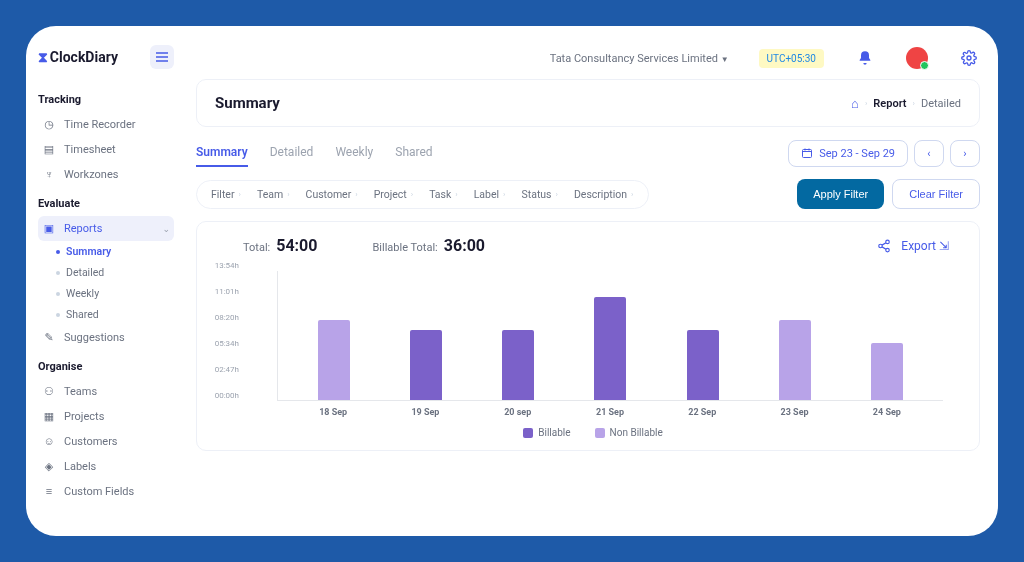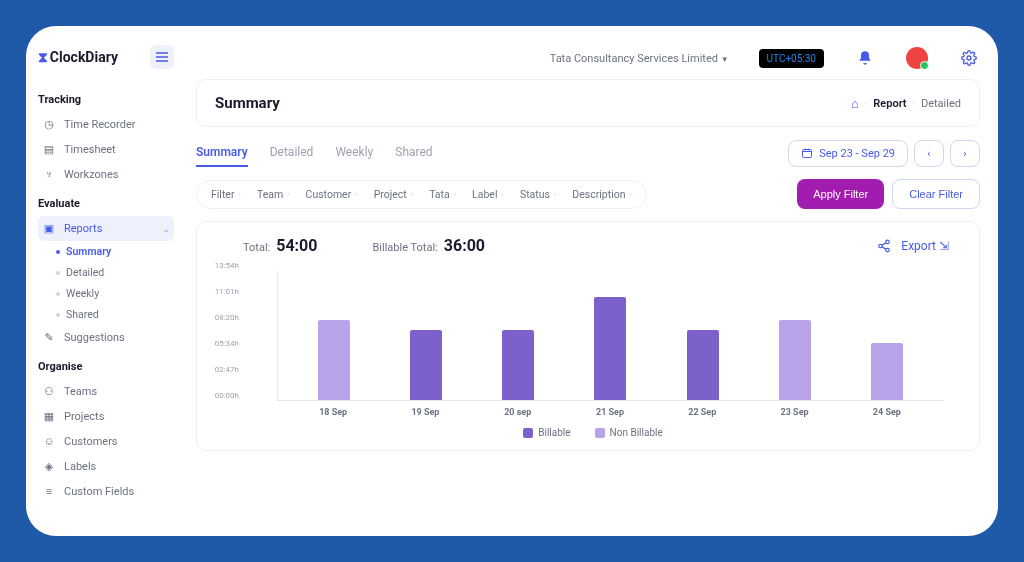--- a/index.html
+++ b/index.html
@@ -21,21 +21,21 @@
 .sub-nav { padding-left: 18px; }
 .sub-item { display: flex; align-items: center; gap: 6px; padding: 4px 0; font-size: 10.5px; color: #6b7280; cursor: pointer; }
 .sub-item.active { color: #475be8; font-weight: 600; }
 .sub-item .dot { width: 4px; height: 4px; background: #cbd5e1; border-radius: 50%; }
 .sub-item.active .dot { background: #475be8; }
 
 .main { flex: 1; padding: 0 18px 0 10px; overflow: hidden; }
 
 .topbar { display: flex; align-items: center; justify-content: flex-end; gap: 30px; padding: 6px 0 10px 0; }
 .company { font-size: 11px; color: #6b7280; cursor: pointer; }
-.tz { font-size: 10px; color: #1e88e5; background: #000000; padding: 4px 8px; border-radius: 4px; }
+.tz { font-size: 10px; color: #1e88e5; background: #fef9c3; padding: 4px 8px; border-radius: 4px; }
 .topbar .iconbtn { width: 22px; height: 22px; display: flex; align-items: center; justify-content: center; color: #475be8; cursor: pointer; position: relative; }
 .avatar { width: 22px; height: 22px; border-radius: 50%; background: #ef4444; position: relative; }
 .avatar::after { content: ''; position: absolute; bottom: -1px; right: -1px; width: 7px; height: 7px; background: #22c55e; border: 1.5px solid #fff; border-radius: 50%; }
 
 .card { background: #fff; border: 1px solid #edf0f7; border-radius: 10px; padding: 14px 18px; margin-bottom: 12px; }
 
 .page-header { display: flex; align-items: center; justify-content: space-between; }
 .page-title { font-weight: 700; font-size: 15px; color: #1a1a2e; }
 .breadcrumb { display: flex; align-items: center; gap: 6px; font-size: 11px; color: #6b7280; }
 .breadcrumb .home { color: #475be8; font-size: 13px; }
@@ -48,21 +48,21 @@
 .date-controls { display: flex; gap: 6px; }
 .date-pill { border: 1px solid #cfd8f0; border-radius: 8px; padding: 6px 12px; font-size: 11px; color: #475be8; display: flex; align-items: center; gap: 6px; cursor: pointer; }
 .arrow-btn { border: 1px solid #cfd8f0; border-radius: 8px; width: 30px; display: flex; align-items: center; justify-content: center; color: #475be8; cursor: pointer; font-size: 11px; }
 
 .filter-row { display: flex; align-items: center; justify-content: space-between; margin-bottom: 12px; }
 .filter-pill { border: 1px solid #edf0f7; border-radius: 20px; padding: 7px 14px; display: flex; gap: 16px; }
 .filter-item { font-size: 10.5px; color: #6b7280; display: flex; align-items: center; gap: 4px; cursor: pointer; }
 .filter-item .chv { font-size: 8px; color: #cbd5e1; }
 .filter-buttons { display: flex; gap: 8px; }
 .btn { padding: 8px 16px; border-radius: 8px; font-size: 11px; cursor: pointer; border: none; }
-.btn-primary { background: #a21caf; color: #fff; }
+.btn-primary { background: #0369a1; color: #fff; }
 .btn-outline { background: #fff; color: #475be8; border: 1px solid #cfd8f0; }
 
 .stats-row { display: flex; align-items: center; justify-content: space-between; padding: 4px 12px 10px 28px; }
 .stats { display: flex; gap: 55px; align-items: baseline; }
 .stat-label { font-size: 11px; color: #6b7280; margin-right: 6px; }
 .stat-value { font-size: 16px; font-weight: 700; color: #1a1a2e; }
 .export { display: flex; align-items: center; gap: 10px; font-size: 12px; color: #475be8; cursor: pointer; }
 
 .chart { padding: 6px 18px 4px 28px; position: relative; }
 .chart-grid { position: relative; height: 130px; border-left: 1px solid #e5e7eb; border-bottom: 1px solid #e5e7eb; margin-left: 34px; }
@@ -230,21 +230,21 @@
           </span>
         <span class="filter-item">
             <span>Customer</span>
             <span class="chv">›</span>
           </span>
         <span class="filter-item">
             <span>Project</span>
             <span class="chv">›</span>
           </span>
         <span class="filter-item">
-            <span>Tata</span>
+            <span>Task</span>
             <span class="chv">›</span>
           </span>
         <span class="filter-item">
             <span>Label</span>
             <span class="chv">›</span>
           </span>
         <span class="filter-item">
             <span>Status</span>
             <span class="chv">›</span>
           </span>

